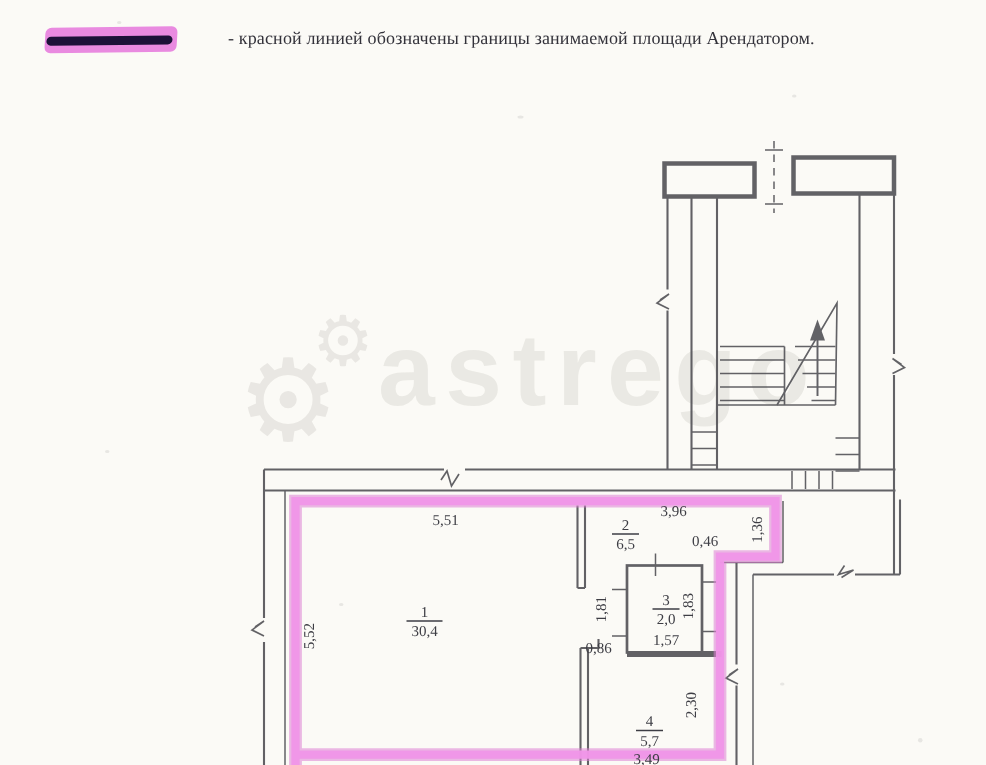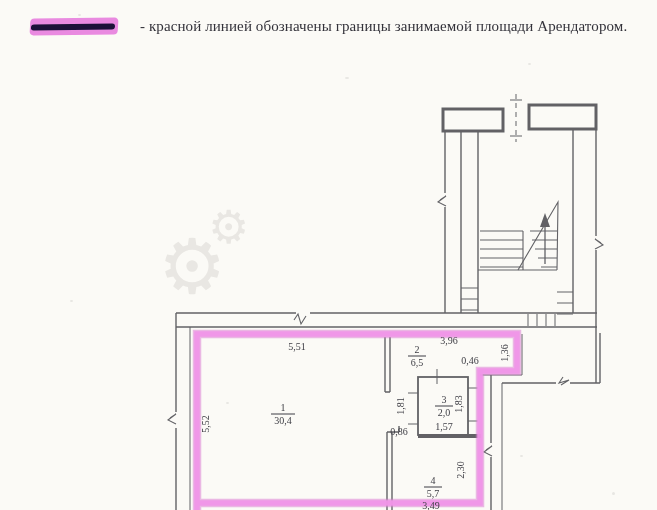--- a/index.html
+++ b/index.html
@@ -11,22 +11,22 @@
   .speck{position:absolute;border-radius:50%;background:rgba(60,60,60,.10);}
   
   .legend-swatch{
     position:absolute;left:30px;top:18px;width:88px;height:17px;
     border-radius:4px;transform:skewX(-4deg) rotate(-.6deg);
   }
   .legend-swatch .bar{
     position:absolute;left:1px;right:3px;top:6px;height:6px;border-radius:3px;
   }
   .legend-text{
-    position:absolute;left:140px;top:18px;width:500px;
-    font-size:15px;color:#33323a;letter-spacing:.1px;
+    position:absolute;left:152px;top:18px;width:500px;
+    font-size:12px;color:#33323a;letter-spacing:.1px;
   }
   
   .watermark{
     position:absolute;left:140px;top:200px;width:420px;height:110px;
     color:rgba(125,123,112,.14);pointer-events:none;
   }
   .watermark .gear-big{position:absolute;left:18px;top:22px;font-size:76px;
     font-family:"DejaVu Sans",sans-serif;}
   .watermark .gear-small{position:absolute;left:68px;top:0px;font-size:46px;
     font-family:"DejaVu Sans",sans-serif;}
@@ -53,20 +53,21 @@
 <div class="speck" style="left:70px;top:300px;width:3px;height:2px;"></div>
 
 <div class="legend-swatch" style="background:#e98ae0;">
   <div class="bar" style="background:#1c1138;"></div>
 </div>
 <div class="legend-text">- красной линией обозначены границы занимаемой площади Арендатором.</div>
 
 <div class="watermark">
   <span class="gear-big">⚙</span>
   <span class="gear-small">⚙</span>
+  <span class="wm-text">astrego</span>
 </div>
 
 <svg width="657" height="510" viewBox="0 0 657 510">
   <g stroke="#4d4d52" stroke-width="1.4" fill="none" opacity="0.88">
 
     <path d="M176,313 H296 M310,313 H597"></path>
     <path d="M176,327 H597"></path>
     <path d="M294,320 l4,-6 l3,10 l5,-8" stroke-width="1.1"></path>
 
     <path d="M528,314 V326 M537,314 V326 M546,314 V326 M555,314 V326" stroke-width="1"></path>

